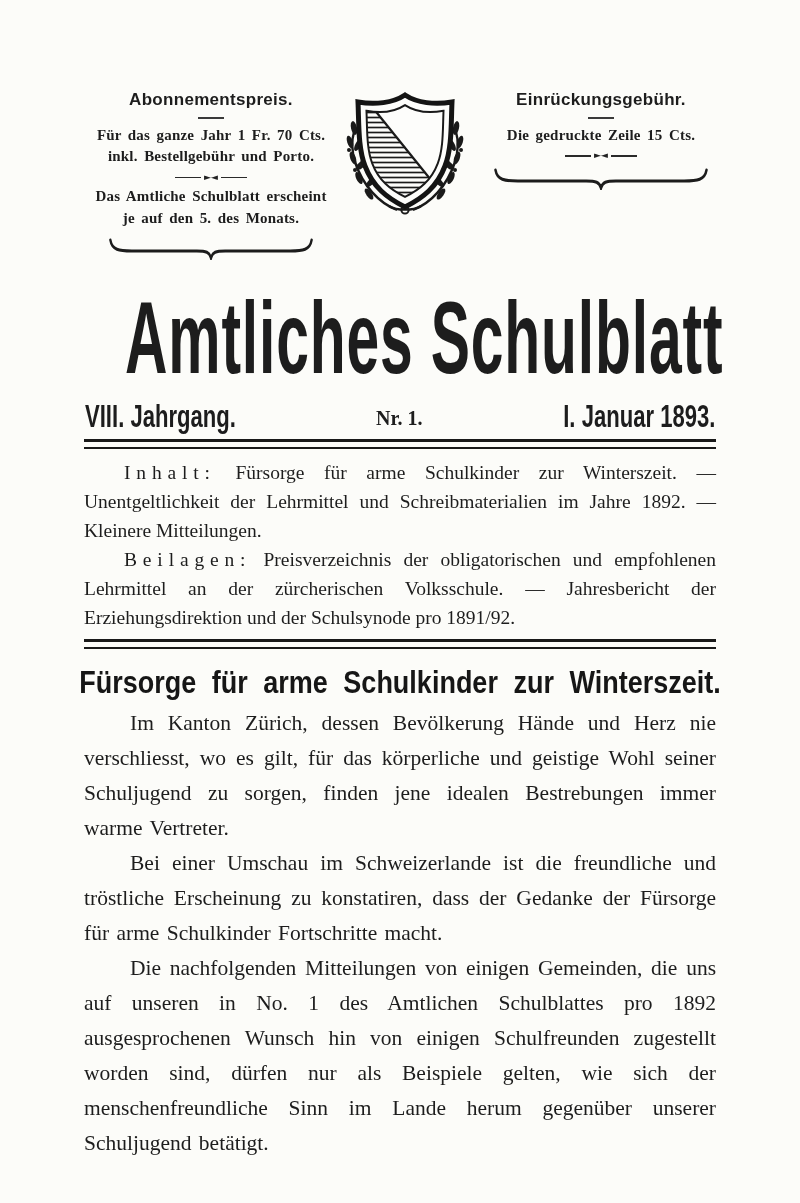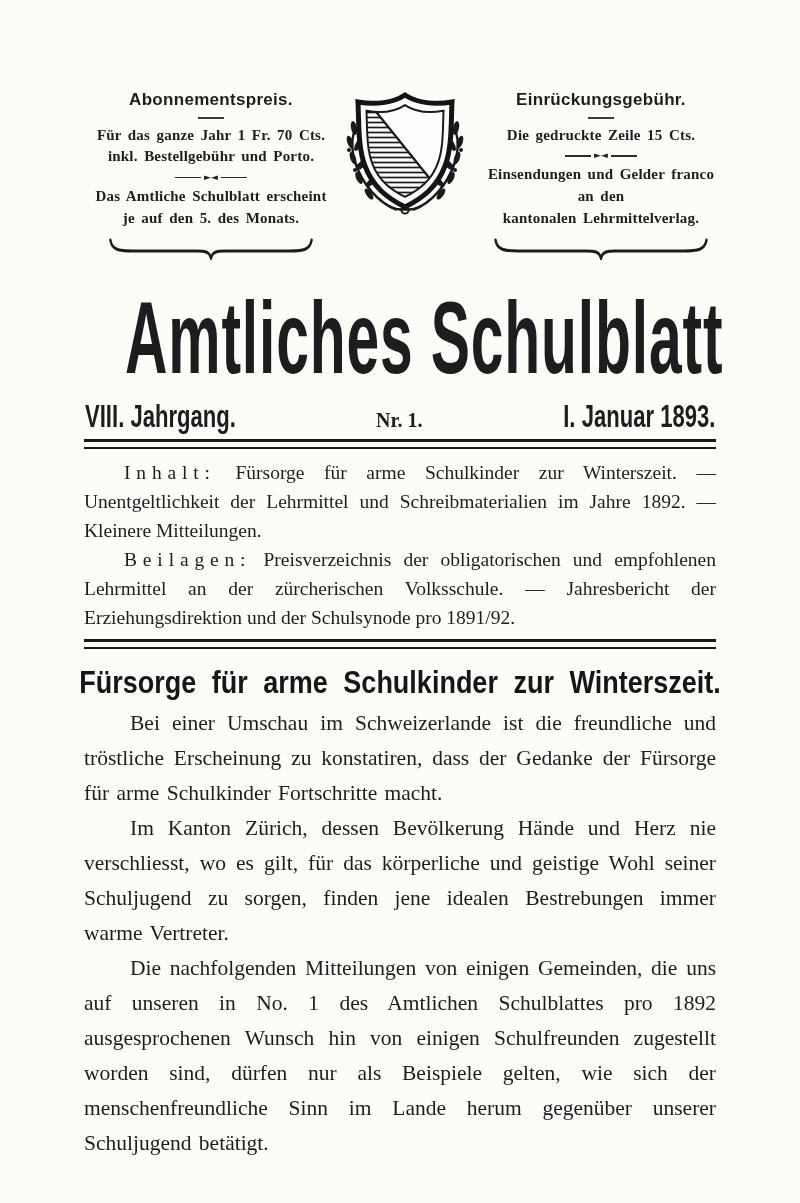--- a/index.html
+++ b/index.html
@@ -76,21 +76,21 @@
     text-align:center;
     font-family:"Liberation Serif", serif;
     font-weight:700;
     font-size:32px;
     letter-spacing:1.5px;
     word-spacing:9px;
   }
   
   .issue-line{
     width:630px;margin:14px auto 0;
-    display:flex;align-items:center;
+    display:flex;align-items:flex-start;
   }
   .issue-vol,.issue-date{
     font-family:"Liberation Sans", sans-serif;
     font-weight:700;font-size:24px;line-height:1;
     display:inline-block;
   }
   .issue-vol{transform:scale(.92,1.28);transform-origin:left bottom;}
   .issue-date{transform:scale(.92,1.28);transform-origin:right bottom;}
   .issue-num{
     flex:1;text-align:center;
@@ -206,25 +206,20 @@
       <h3 class="mast-title">Einrückungsgebühr.</h3>
       <div class="mini-rule"></div>
       <p class="mast-lines">
         <span>Die gedruckte Zeile 15 Cts.</span>
       </p>
       <div class="arrow-divider">
         <span class="hline"></span>
         <span class="arrows">►◄</span>
         <span class="hline"></span>
       </div>
-      <p class="mast-lines">
-        <span>Einsendungen und Gelder franco</span><br>
-        <span>an den</span><br>
-        <span>kantonalen Lehrmittelverlag.</span>
-      </p>
       <svg class="underbrace" width="216" height="24" viewBox="0 0 260 24" preserveAspectRatio="none" aria-hidden="true">
         <path d="M3,4 C5,14 14,15 30,15 L112,15 C124,15 128,16 130,22 C132,16 136,15 148,15 L230,15 C246,15 255,14 257,4"></path>
       </svg>
     </section>
   </header>
 
   <div class="title-wrap">
     <h1 class="main-title">Amtliches Schulblatt</h1>
   </div>
 
@@ -239,19 +234,19 @@
   <section class="toc">
     <p><span class="spread-label">Inhalt:</span><span> Fürsorge für arme Schulkinder zur Winterszeit. — Unentgeltlichkeit der Lehrmittel und Schreibmaterialien im Jahre 1892. — Kleinere Mitteilungen.</span></p>
     <p><span class="spread-label">Beilagen:</span><span> Preisverzeichnis der obligatorischen und empfohlenen Lehrmittel an der zürcherischen Volksschule. — Jahresbericht der Erziehungsdirektion und der Schulsynode pro 1891/92.</span></p>
   </section>
 
   <div class="double-rule"></div>
 
   <h2 class="article-heading">Fürsorge für arme Schulkinder zur Winterszeit.</h2>
 
   <article class="article">
+    <p>Im Kanton Zürich, dessen Bevölkerung Hände und Herz nie verschliesst, wo es gilt, für das körperliche und geistige Wohl seiner Schuljugend zu sorgen, finden jene idealen Bestrebungen immer warme Vertreter.</p>
     <p>Bei einer Umschau im Schweizerlande ist die freundliche und tröstliche Erscheinung zu konstatiren, dass der Gedanke der Fürsorge für arme Schulkinder Fortschritte macht.</p>
-    <p>Im Kanton Zürich, dessen Bevölkerung Hände und Herz nie verschliesst, wo es gilt, für das körperliche und geistige Wohl seiner Schuljugend zu sorgen, finden jene idealen Bestrebungen immer warme Vertreter.</p>
     <p>Die nachfolgenden Mitteilungen von einigen Gemeinden, die uns auf unseren in No. 1 des Amtlichen Schulblattes pro 1892 ausgesprochenen Wunsch hin von einigen Schulfreunden zugestellt worden sind, dürfen nur als Beispiele gelten, wie sich der menschenfreundliche Sinn im Lande herum gegenüber unserer Schuljugend betätigt.</p>
 
   </article>
 
 </div>
 
 </body></html>

